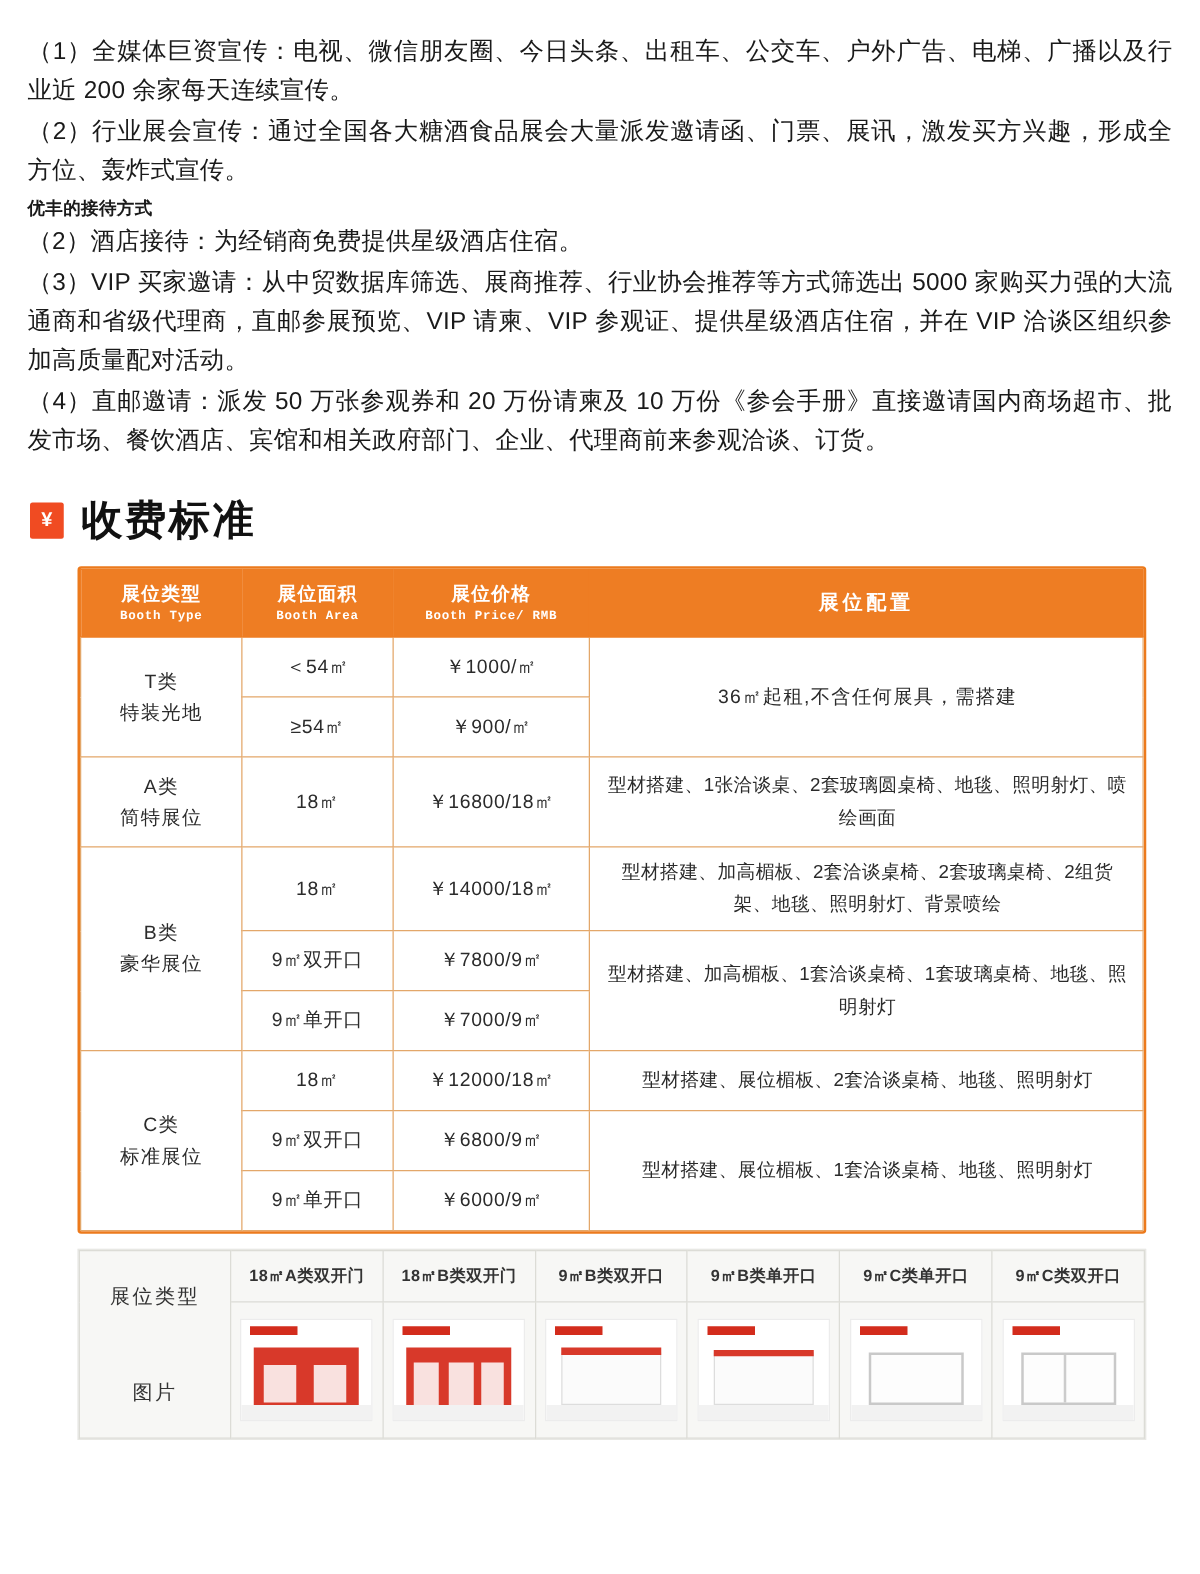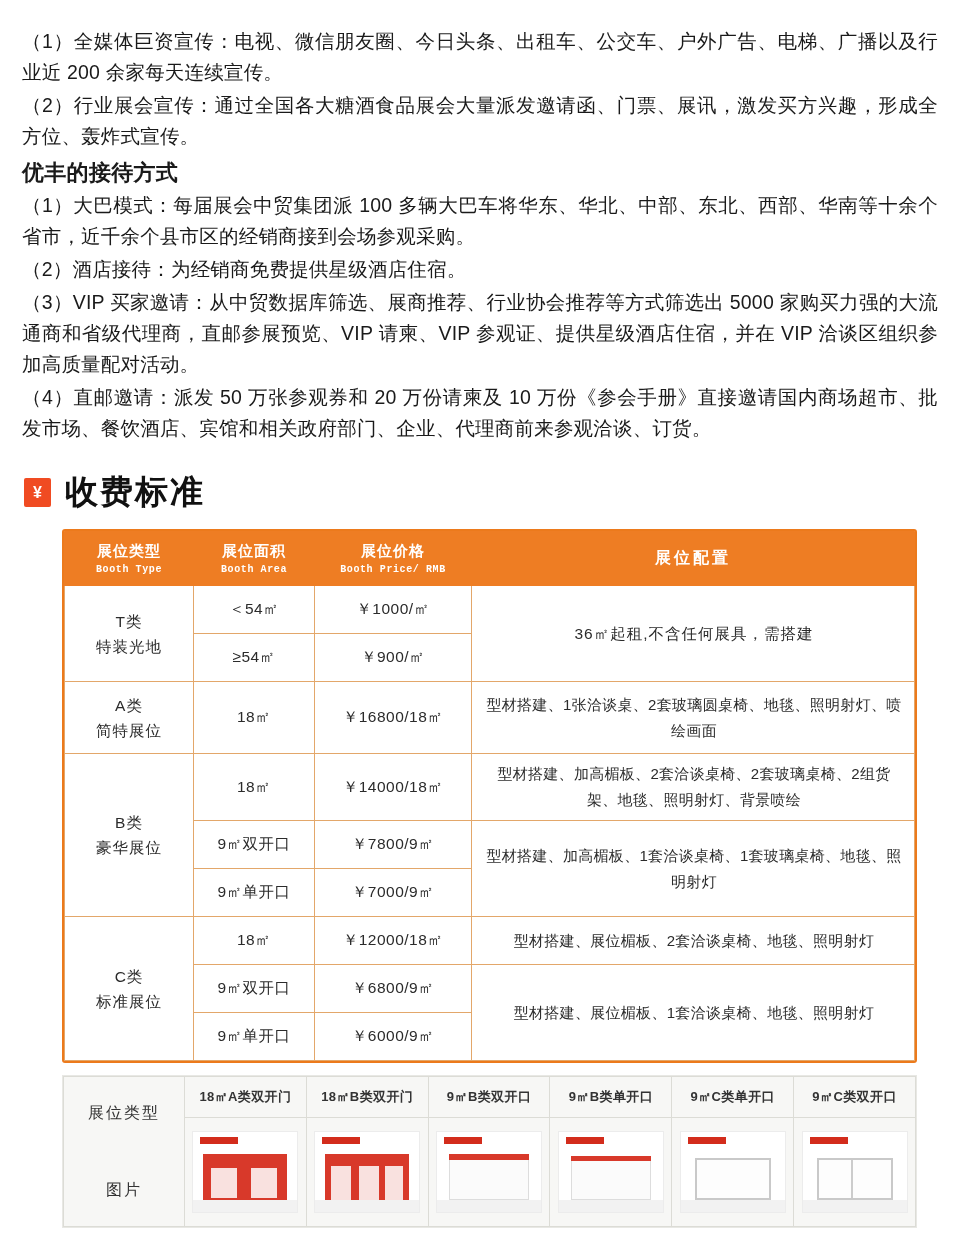--- a/index.html
+++ b/index.html
@@ -26,21 +26,21 @@
   
   .para {
     font-size: 19.5px;
     line-height: 31px;
     text-align: justify;
     margin: 0 0 2px 0;
     text-indent: 0;
     letter-spacing: 0.2px;
   }
   .section-head {
-    font-size: 22px;
+    font-size: 14px;
     font-weight: bold;
     color: #1a1a1a;
     margin: 6px 0 2px 0;
     letter-spacing: 0.3px;
   }
   
   .fee-title-row {
     display: flex;
     align-items: center;
     margin: 26px 0 10px 2px;
@@ -219,21 +219,20 @@
 
 <div class="page">
 
   <div>
     <p class="para">（1）全媒体巨资宣传：电视、微信朋友圈、今日头条、出租车、公交车、户外广告、电梯、广播以及行业近 200 余家每天连续宣传。</p>
     <p class="para">（2）行业展会宣传：通过全国各大糖酒食品展会大量派发邀请函、门票、展讯，激发买方兴趣，形成全方位、轰炸式宣传。</p>
   </div>
 
   <div>
     <h2 class="section-head">优丰的接待方式</h2>
-    <p class="para">（1）大巴模式：每届展会中贸集团派 100 多辆大巴车将华东、华北、中部、东北、西部、华南等十余个省市，近千余个县市区的经销商接到会场参观采购。</p>
     <p class="para">（2）酒店接待：为经销商免费提供星级酒店住宿。</p>
     <p class="para">（3）VIP 买家邀请：从中贸数据库筛选、展商推荐、行业协会推荐等方式筛选出 5000 家购买力强的大流通商和省级代理商，直邮参展预览、VIP 请柬、VIP 参观证、提供星级酒店住宿，并在 VIP 洽谈区组织参加高质量配对活动。</p>
     <p class="para">（4）直邮邀请：派发 50 万张参观券和 20 万份请柬及 10 万份《参会手册》直接邀请国内商场超市、批发市场、餐饮酒店、宾馆和相关政府部门、企业、代理商前来参观洽谈、订货。</p>
   </div>
 
   <div class="fee-title-row">
     <div class="fee-icon">¥</div>
     <div class="fee-title">收费标准</div>
   </div>
 

